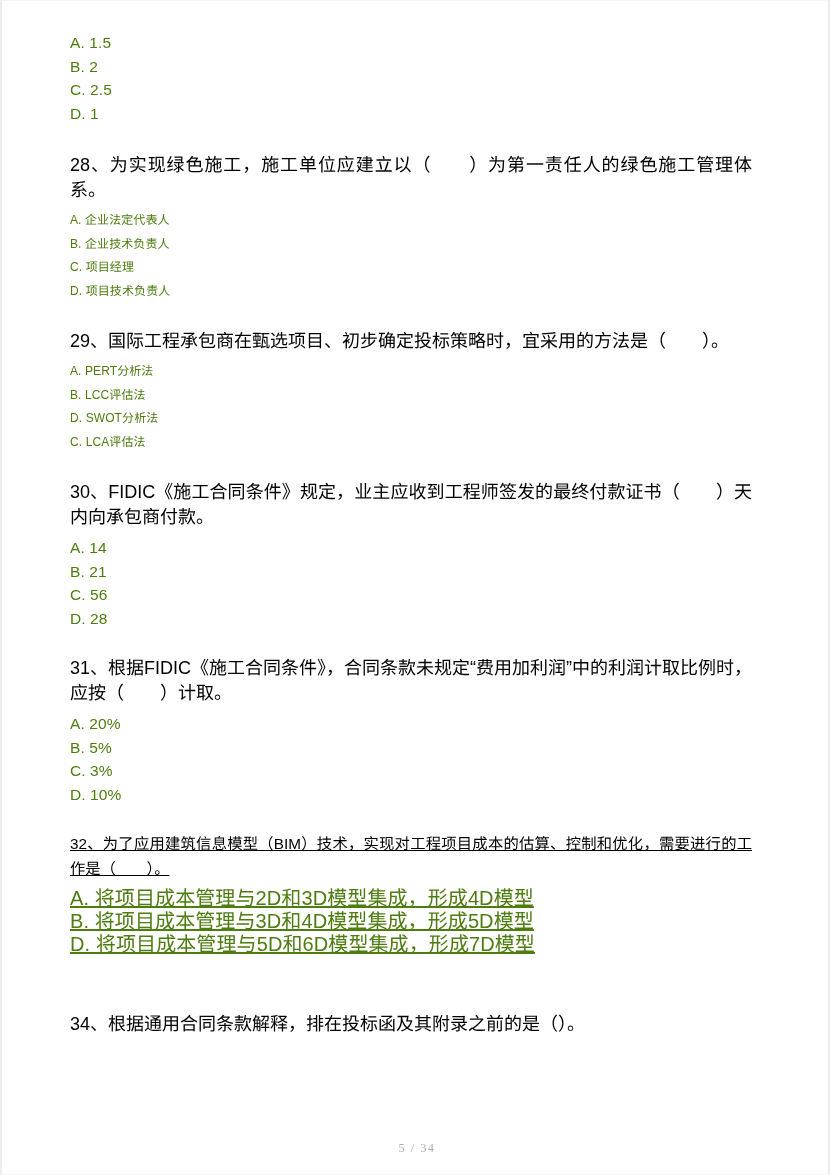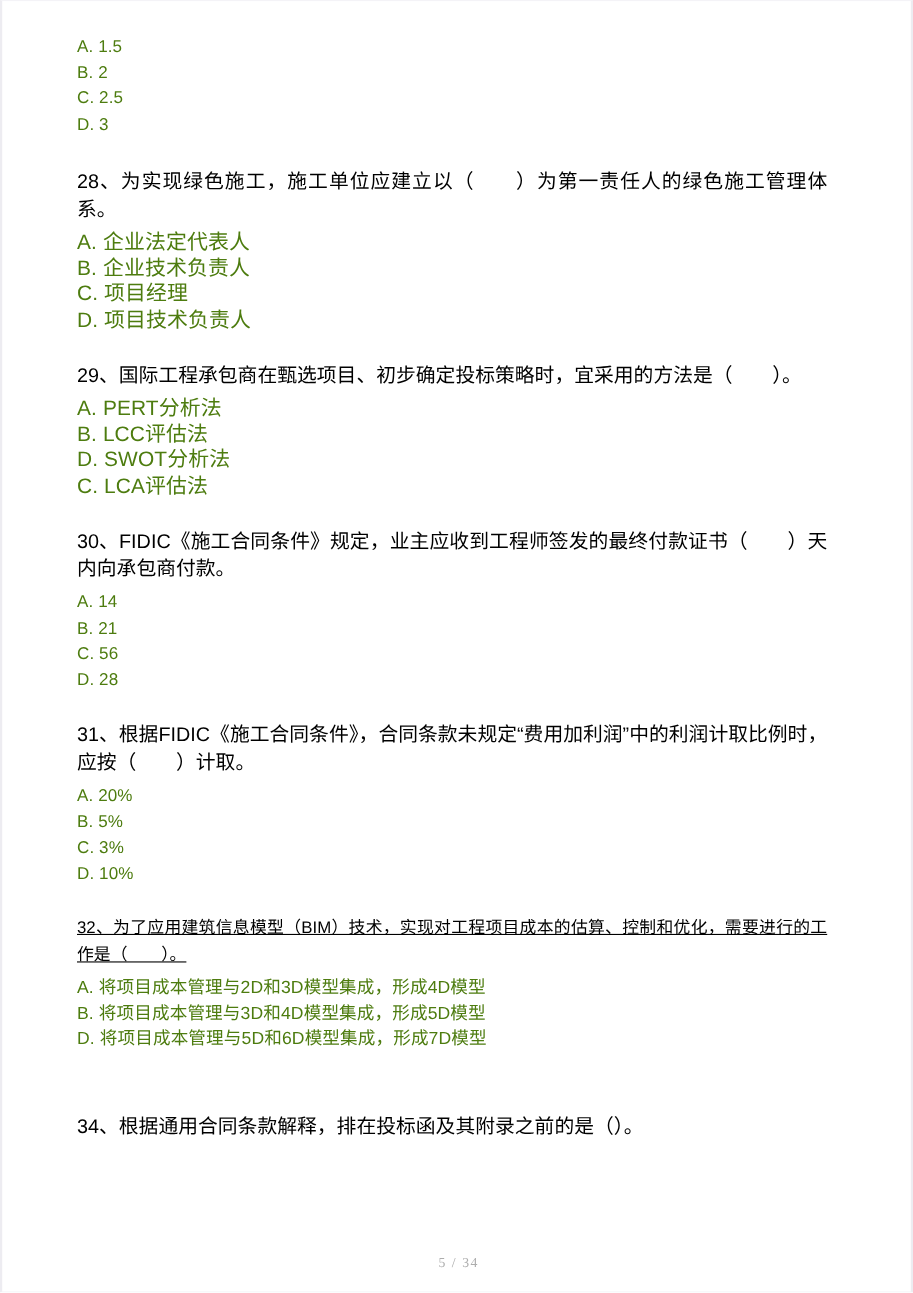--- a/index.html
+++ b/index.html
@@ -44,26 +44,27 @@
     list-style: none;
   }
   .opt {
     font-size: 15.5px;
     line-height: 23.5px;
     letter-spacing: 0.1px;
     white-space: nowrap;
     color: #4d7c0f;
   }
   .opt.cjk {
-    font-size: 19px;
+    font-size: 12px;
     line-height: 23.5px;
   }
   .opt.small {
-    font-size: 16px;
+    font-size: 20px;
     line-height: 23.2px;
+    text-decoration: underline;
   }
 
   
   .qblock {
     margin: 0;
   }
   .qstem {
     font-size: 18px;
     line-height: 25px;
     text-align: justify;
@@ -103,21 +104,21 @@
 <body>
 
 <div id="page">
 
   <div id="content">
 
     <ul class="opt-list">
       <li class="opt">A. 1.5</li>
       <li class="opt">B. 2</li>
       <li class="opt">C. 2.5</li>
-      <li class="opt">D. 3</li>
+      <li class="opt">D. 1</li>
     </ul>
 
     <div class="spacer-28"></div>
 
     <div class="qblock">
       <p class="qstem">28、为实现绿色施工，施工单位应建立以（　　）为第一责任人的绿色施工管理体系。</p>
       <ul class="qopts">
         <li class="opt cjk">A. 企业法定代表人</li>
         <li class="opt cjk">B. 企业技术负责人</li>
         <li class="opt cjk">C. 项目经理</li>

